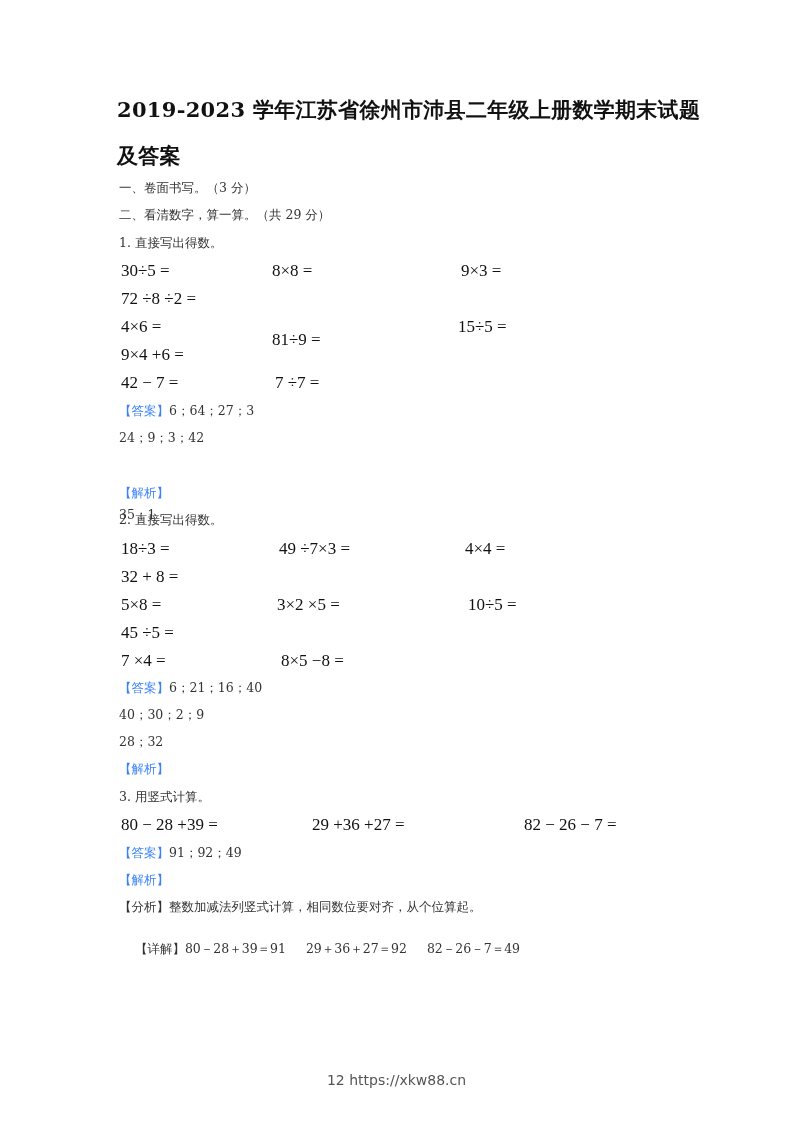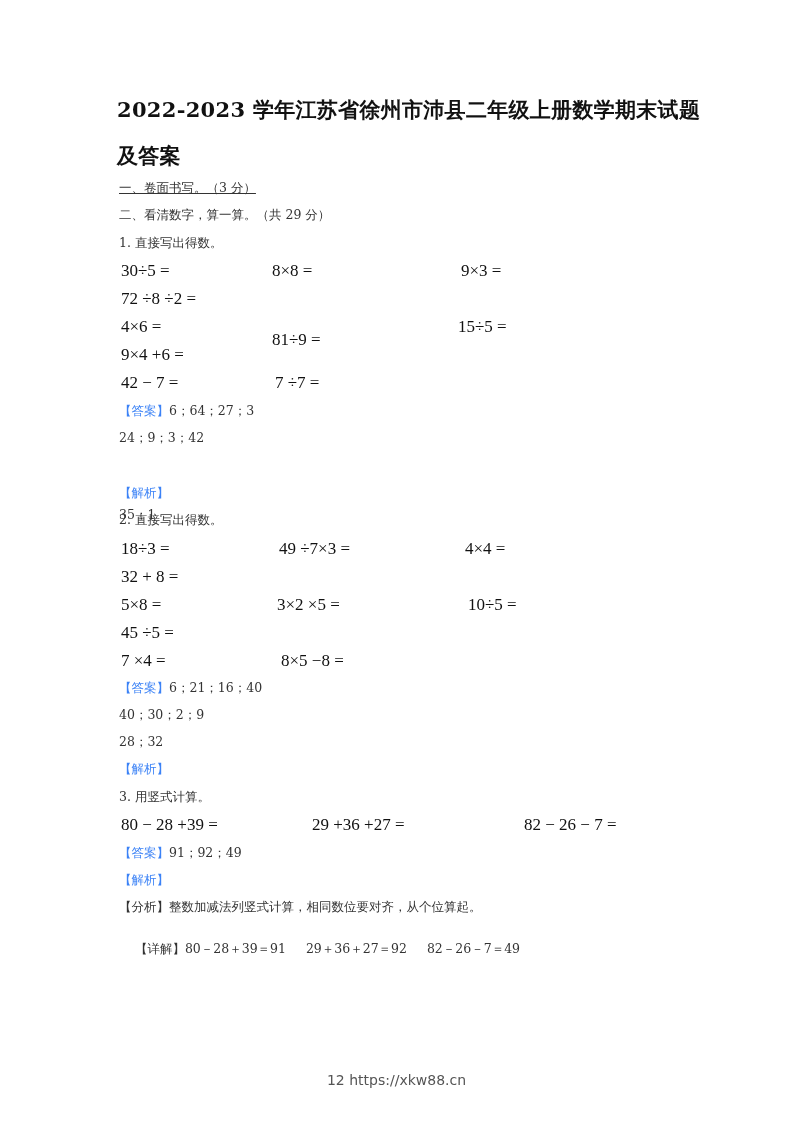--- a/index.html
+++ b/index.html
@@ -11,24 +11,24 @@
   .math { position:absolute; font-family:"Liberation Serif", serif; font-size:17px; white-space:nowrap; color:#111; }
   .blue { color:#3b82f6;text-align:right; }
   .footer { position:absolute; left:0; width:793px; top:1072px; text-align:center;
             font-family:"DejaVu Sans", sans-serif; font-size:14px; color:#555; }
 </style>
 </head>
 <body>
 
 <div>
 
-  <div class="title" style="top:96px;">2022-2023 学年江苏省徐州市沛县二年级上册数学期末试题</div>
+  <div class="title" style="top:96px;">2019-2023 学年江苏省徐州市沛县二年级上册数学期末试题</div>
   <div class="title" style="top:142px;">及答案</div>
 
-  <div class="line" style="top:180px;text-decoration:underline;">一、卷面书写。（3 分）</div>
+  <div class="line" style="top:180px;">一、卷面书写。（3 分）</div>
   <div class="line" style="top:207px;">二、看清数字，算一算。（共 29 分）</div>
 
   <div class="line" style="top:235px;">1.  直接写出得数。</div>
   <div class="math" style="top:261px;left:121px;">30÷5 =</div>
   <div class="math" style="top:261px;left:272px;">8×8 =</div>
   <div class="math" style="top:261px;left:461px;">9×3 =</div>
   <div class="math" style="top:289px;left:121px;">72 ÷8 ÷2 =</div>
   <div class="math" style="top:317px;left:121px;">4×6 =</div>
   <div class="math" style="top:330px;left:272px;">81÷9 =</div>
   <div class="math" style="top:317px;left:458px;">15÷5 =</div>

